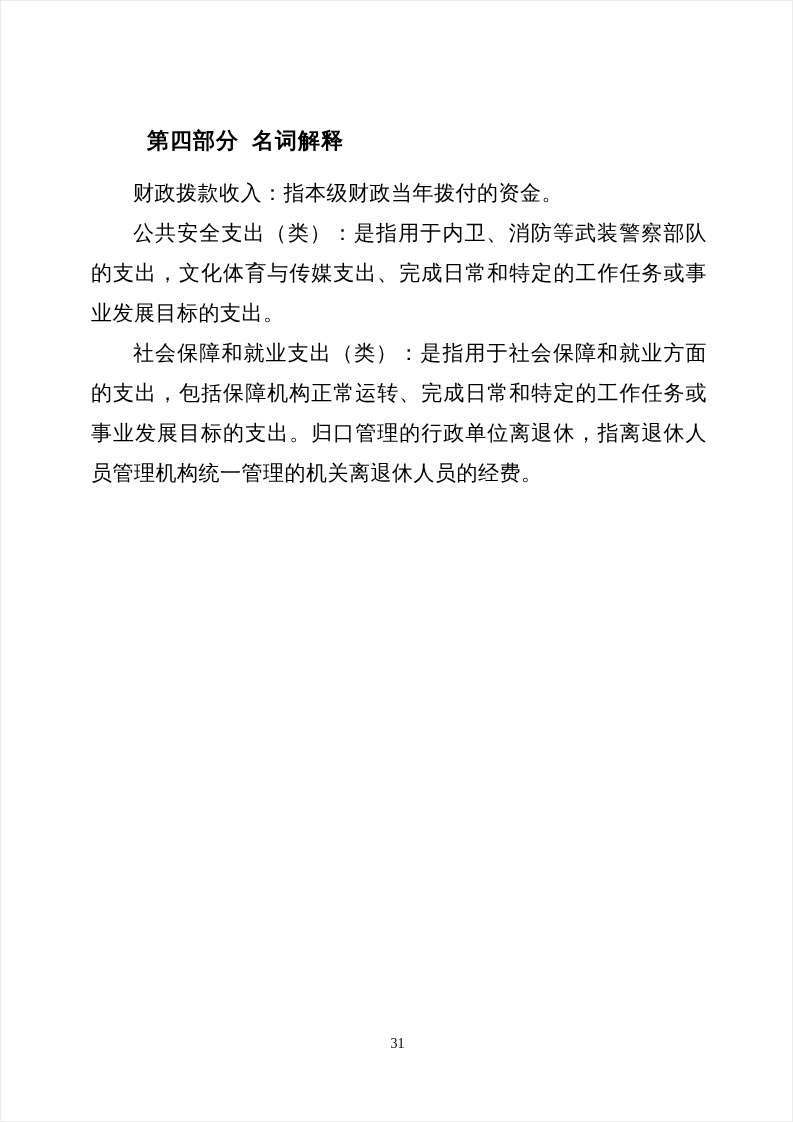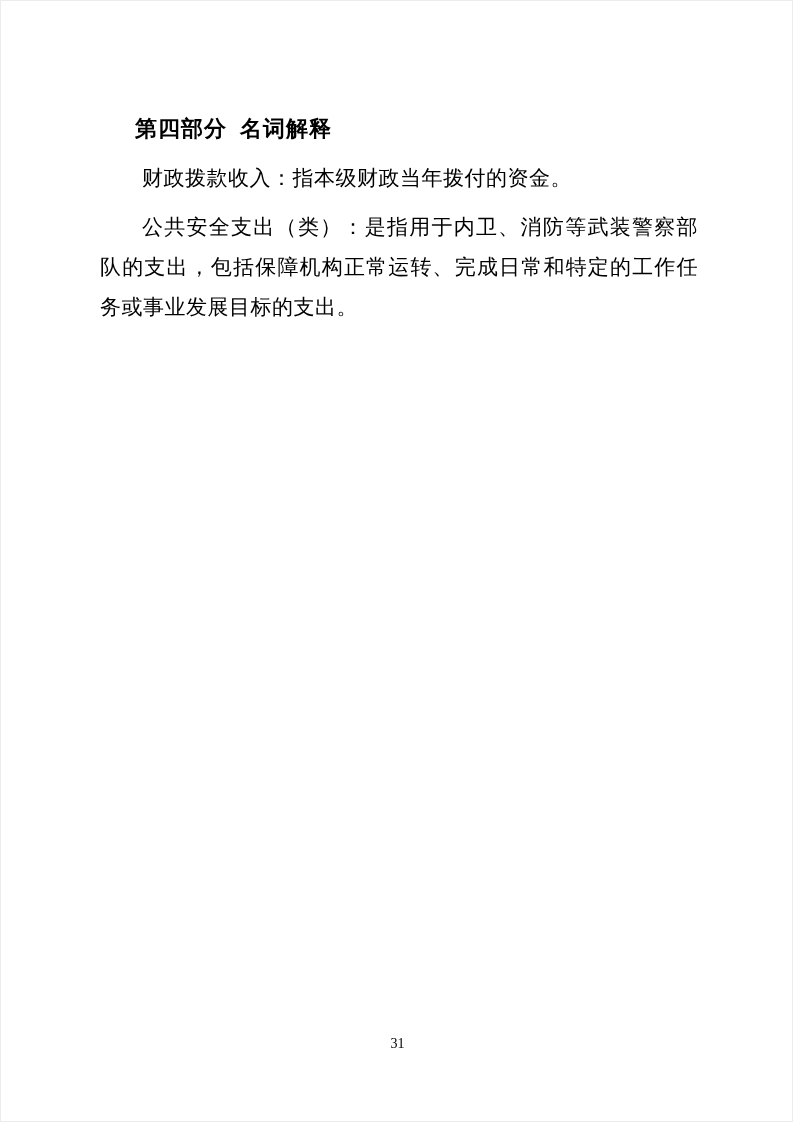--- a/index.html
+++ b/index.html
@@ -25,29 +25,29 @@
   .content {
     position: absolute;
     top: 108px;
     left: 90px;
     width: 616px;
   }
   .doc-title {
     font-size: 22px;
     font-weight: bold;
     line-height: 40px;
-    margin: 0;
+    margin: 12px;
     text-indent: 44px;
     letter-spacing: 1px;
     white-space: pre;
   }
   .para {
     font-size: 21px;
     line-height: 40px;
-    margin: 9px;
+    margin: 0;
     text-align: justify;
     text-justify: inter-ideograph;
     text-indent: 2em;
     letter-spacing: 0.5px;
   }
   .page-number {
     position: absolute;
     top: 1033px;
     left: 0;
     width: 793px;
@@ -56,16 +56,17 @@
     line-height: 20px;
   }
 </style>
 </head>
 <body>
 
 <div class="page">
   <div class="content">
     <h1 class="doc-title">第四部分  名词解释</h1>
     <p class="para">财政拨款收入：指本级财政当年拨付的资金。</p>
-    <p class="para">公共安全支出（类）：是指用于内卫、消防等武装警察部队的支出，包括保障机构正常运转、完成日常和特定的工作任务或事业发展目标的支出。</p>
+    <p class="para">公共安全支出（类）：是指用于内卫、消防等武装警察部队的支出，文化体育与传媒支出、完成日常和特定的工作任务或事业发展目标的支出。</p>
+    <p class="para">社会保障和就业支出（类）：是指用于社会保障和就业方面的支出，包括保障机构正常运转、完成日常和特定的工作任务或事业发展目标的支出。归口管理的行政单位离退休，指离退休人员管理机构统一管理的机关离退休人员的经费。</p>
   </div>
   <div class="page-number">31</div>
 </div>
 
 </body></html>

